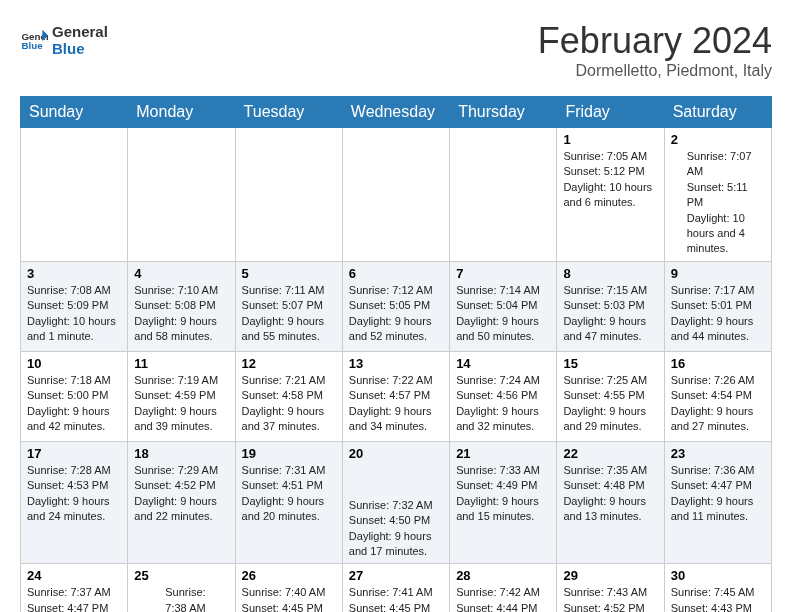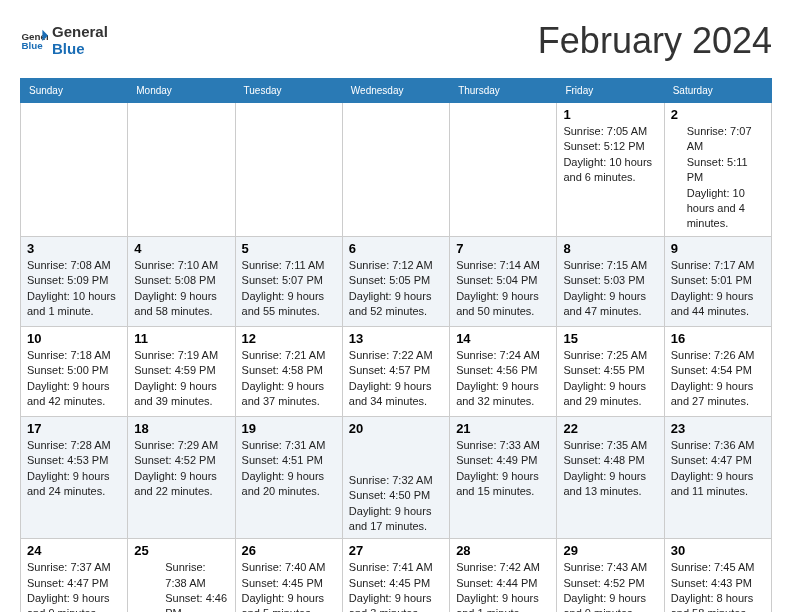--- a/index.html
+++ b/index.html
@@ -41,21 +41,21 @@
     table {
       width: 100%;
       border-collapse: collapse;
       font-size: 11px;
     }
     thead tr th {
       background-color: #2a7ab5;
       color: #fff;
       text-align: left;
       padding: 6px 8px;
-      font-size: 10px;
+      font-size: 16px;
       font-weight: normal;
       border: 1px solid #2a7ab5;
     }
     tbody tr td {
       vertical-align: top;
       border: 1px solid #ccc;
       padding: 4px 6px;
       height: 90px;
       width: calc(100% / 7);
       background: #fff;
@@ -88,20 +88,21 @@
       <text x="2" y="32" font-size="14" font-weight="bold" fill="#1a6db5">Blue</text>
       <polygon points="32,4 40,12 32,20" fill="#1a6db5"></polygon>
     </svg>
     <div style="display:flex;flex-direction:column;line-height:1.1;">
       <span style="font-size:15px;font-weight:bold;color:#333;">General</span>
       <span style="font-size:15px;font-weight:bold;color:#1a6db5;">Blue</span>
     </div>
   </div>
   <div class="title-area">
     <div class="month-title">February 2024</div>
+    <div class="location">Dormelletto, Piedmont, Italy</div>
   </div>
 </div>
 
 <table>
   <thead>
     <tr id="header-row">
         <th>Sunday</th>
         <th>Monday</th>
         <th>Tuesday</th>
         <th>Wednesday</th>

